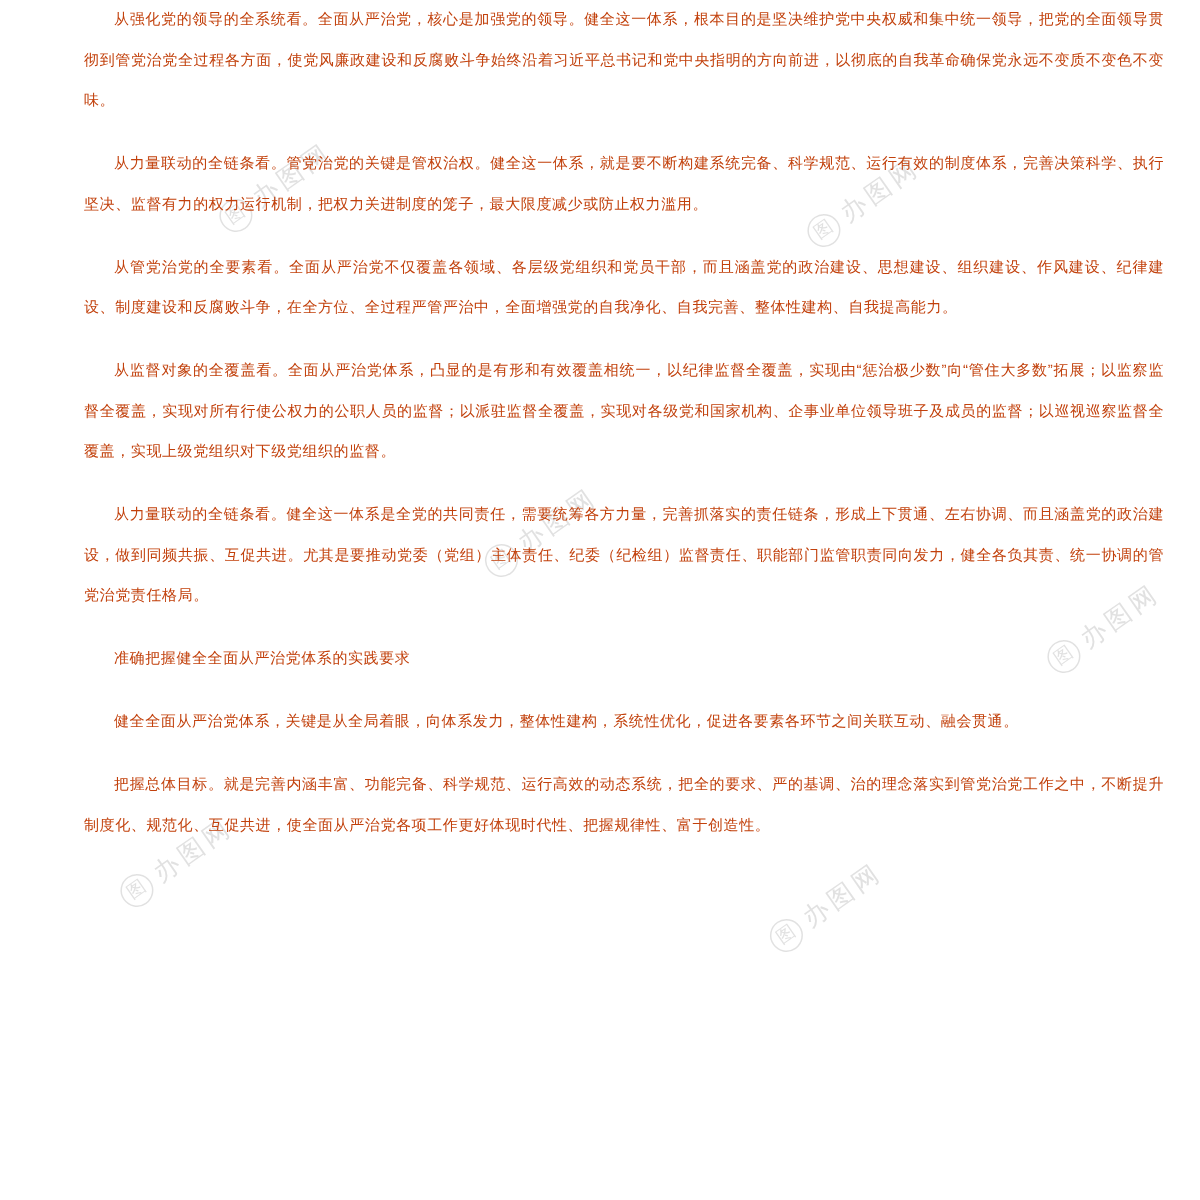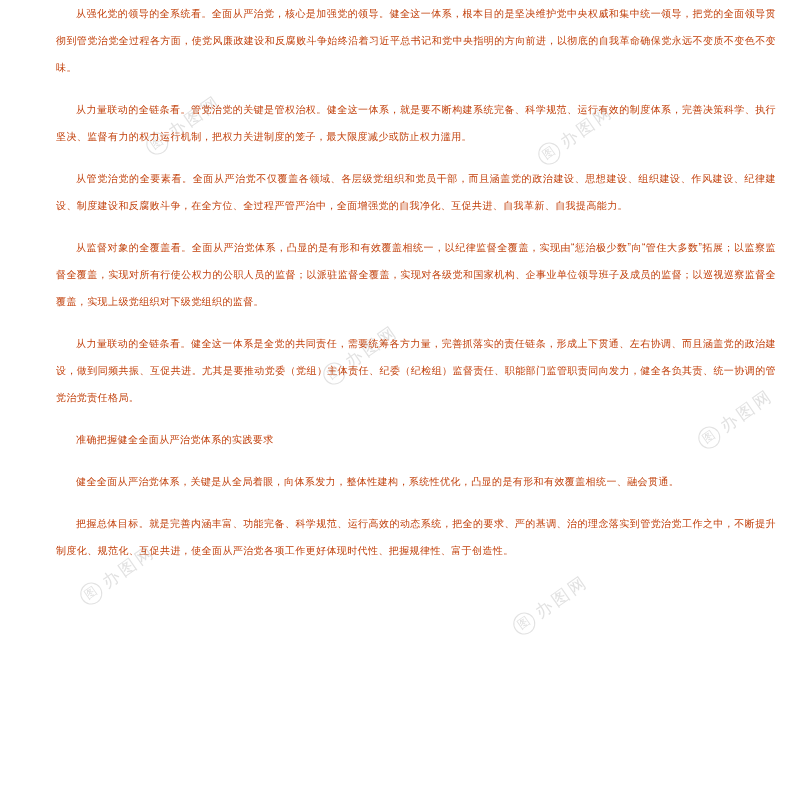--- a/index.html
+++ b/index.html
@@ -98,20 +98,20 @@
     <span class="wm-text">办图网</span>
   </div>
       <div class="wm" style="left: 515px; top: 618px; transform: rotate(-35deg);">
     <span class="wm-circle">图</span>
     <span class="wm-text">办图网</span>
   </div>
     </div>
   <div class="content" id="doc-content">
       <p class="para">从强化党的领导的全系统看。全面从严治党，核心是加强党的领导。健全这一体系，根本目的是坚决维护党中央权威和集中统一领导，把党的全面领导贯彻到管党治党全过程各方面，使党风廉政建设和反腐败斗争始终沿着习近平总书记和党中央指明的方向前进，以彻底的自我革命确保党永远不变质不变色不变味。</p>
       <p class="para">从力量联动的全链条看。管党治党的关键是管权治权。健全这一体系，就是要不断构建系统完备、科学规范、运行有效的制度体系，完善决策科学、执行坚决、监督有力的权力运行机制，把权力关进制度的笼子，最大限度减少或防止权力滥用。</p>
-      <p class="para">从管党治党的全要素看。全面从严治党不仅覆盖各领域、各层级党组织和党员干部，而且涵盖党的政治建设、思想建设、组织建设、作风建设、纪律建设、制度建设和反腐败斗争，在全方位、全过程严管严治中，全面增强党的自我净化、互促共进、自我革新、自我提高能力。</p>
+      <p class="para">从管党治党的全要素看。全面从严治党不仅覆盖各领域、各层级党组织和党员干部，而且涵盖党的政治建设、思想建设、组织建设、作风建设、纪律建设、制度建设和反腐败斗争，在全方位、全过程严管严治中，全面增强党的自我净化、自我完善、整体性建构、自我提高能力。</p>
       <p class="para">从监督对象的全覆盖看。全面从严治党体系，凸显的是有形和有效覆盖相统一，以纪律监督全覆盖，实现由“惩治极少数”向“管住大多数”拓展；以监察监督全覆盖，实现对所有行使公权力的公职人员的监督；以派驻监督全覆盖，实现对各级党和国家机构、企事业单位领导班子及成员的监督；以巡视巡察监督全覆盖，实现上级党组织对下级党组织的监督。</p>
       <p class="para">从力量联动的全链条看。健全这一体系是全党的共同责任，需要统筹各方力量，完善抓落实的责任链条，形成上下贯通、左右协调、而且涵盖党的政治建设，做到同频共振、互促共进。尤其是要推动党委（党组）主体责任、纪委（纪检组）监督责任、职能部门监管职责同向发力，健全各负其责、统一协调的管党治党责任格局。</p>
       <p class="para heading">准确把握健全全面从严治党体系的实践要求</p>
-      <p class="para">健全全面从严治党体系，关键是从全局着眼，向体系发力，整体性建构，系统性优化，凸显的是有形和有效覆盖相统一、融会贯通。</p>
+      <p class="para">健全全面从严治党体系，关键是从全局着眼，向体系发力，整体性建构，系统性优化，促进各要素各环节之间关联互动、融会贯通。</p>
       <p class="para">把握总体目标。就是完善内涵丰富、功能完备、科学规范、运行高效的动态系统，把全的要求、严的基调、治的理念落实到管党治党工作之中，不断提升制度化、规范化、互促共进，使全面从严治党各项工作更好体现时代性、把握规律性、富于创造性。</p>
     </div>
 </div>
 
 </body></html>

